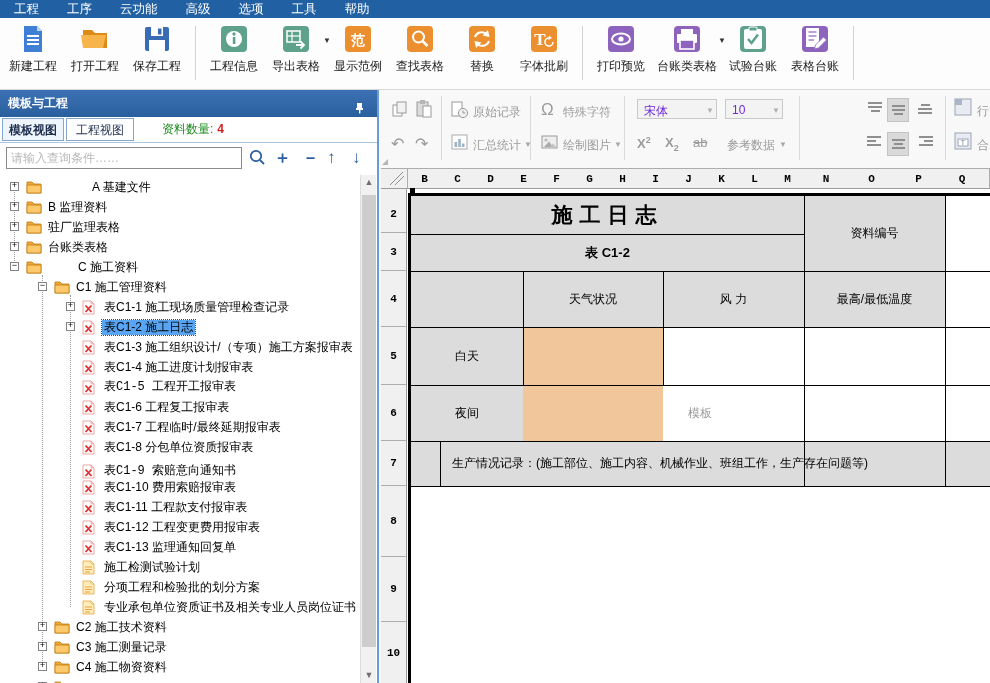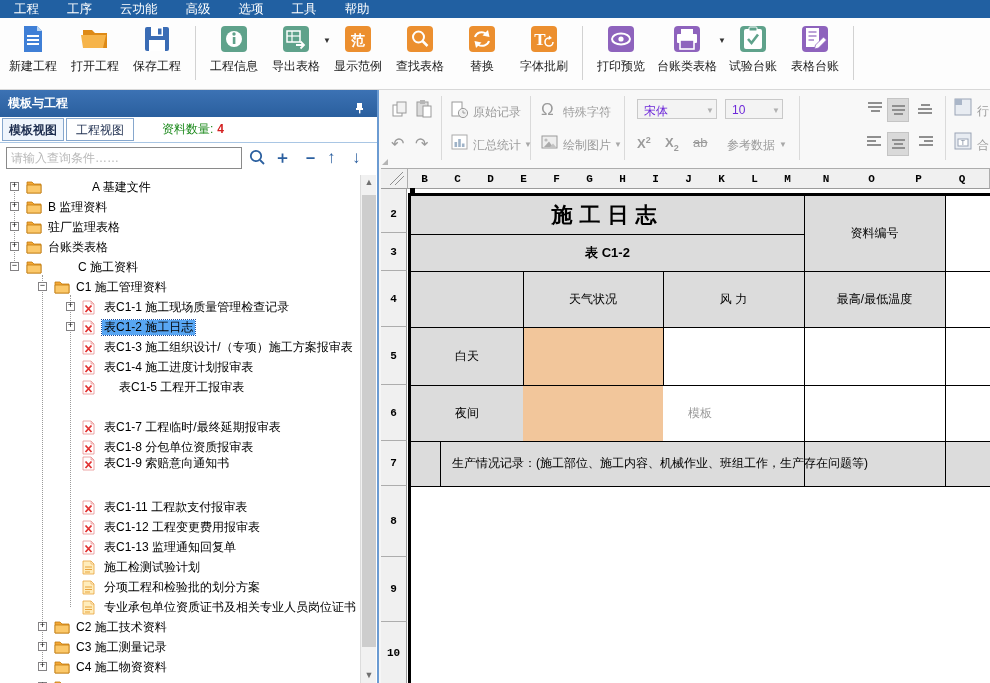--- a/index.html
+++ b/index.html
@@ -338,45 +338,61 @@
               <path d="M3.5 5.5 L9.5 12 M9.5 5.5 L3.5 12" stroke="#e23333" stroke-width="1.8"></path>
             </svg></span>
           <span class="tlab" style="left: 102px;">表C1-4 施工进度计划报审表</span>
         </div>
         <div class="trow" style="top: 202px;">
           <span class="tico" style="left: 82px;"><svg width="13" height="15" viewBox="0 0 13 15">
               <path d="M1 1 h8 l3 3 v10 H1 z" fill="#fff" stroke="#e89090" stroke-width="0.8"></path>
               <path d="M9 1 l3 3 h-3 z" fill="#fdd8d8" stroke="#e89090" stroke-width="0.6"></path>
               <path d="M3.5 5.5 L9.5 12 M9.5 5.5 L3.5 12" stroke="#e23333" stroke-width="1.8"></path>
             </svg></span>
-          <span class="tlab" style="left: 117px;">表C1-5 工程开工报审表</span>
+          <span class="tlab" style="left: 102px; font-family: Liberation Mono, monospace;">表C1-5 工程开工报审表</span>
+        </div>
+        <div class="trow" style="top: 222px;">
+          <span class="tico" style="left: 82px;"><svg width="13" height="15" viewBox="0 0 13 15">
+              <path d="M1 1 h8 l3 3 v10 H1 z" fill="#fff" stroke="#e89090" stroke-width="0.8"></path>
+              <path d="M9 1 l3 3 h-3 z" fill="#fdd8d8" stroke="#e89090" stroke-width="0.6"></path>
+              <path d="M3.5 5.5 L9.5 12 M9.5 5.5 L3.5 12" stroke="#e23333" stroke-width="1.8"></path>
+            </svg></span>
+          <span class="tlab" style="left: 102px;">表C1-6 工程复工报审表</span>
         </div>
         <div class="trow" style="top: 242px;">
           <span class="tico" style="left: 82px;"><svg width="13" height="15" viewBox="0 0 13 15">
               <path d="M1 1 h8 l3 3 v10 H1 z" fill="#fff" stroke="#e89090" stroke-width="0.8"></path>
               <path d="M9 1 l3 3 h-3 z" fill="#fdd8d8" stroke="#e89090" stroke-width="0.6"></path>
               <path d="M3.5 5.5 L9.5 12 M9.5 5.5 L3.5 12" stroke="#e23333" stroke-width="1.8"></path>
             </svg></span>
           <span class="tlab" style="left: 102px;">表C1-7 工程临时/最终延期报审表</span>
         </div>
         <div class="trow" style="top: 262px;">
           <span class="tico" style="left: 82px;"><svg width="13" height="15" viewBox="0 0 13 15">
               <path d="M1 1 h8 l3 3 v10 H1 z" fill="#fff" stroke="#e89090" stroke-width="0.8"></path>
               <path d="M9 1 l3 3 h-3 z" fill="#fdd8d8" stroke="#e89090" stroke-width="0.6"></path>
               <path d="M3.5 5.5 L9.5 12 M9.5 5.5 L3.5 12" stroke="#e23333" stroke-width="1.8"></path>
             </svg></span>
           <span class="tlab" style="left: 102px;">表C1-8 分包单位资质报审表</span>
         </div>
-        <div class="trow" style="top: 278px;">
+        <div class="trow" style="top: 286px; font-family: Liberation Mono, monospace;">
           <span class="tico" style="left: 82px;"><svg width="13" height="15" viewBox="0 0 13 15">
               <path d="M1 1 h8 l3 3 v10 H1 z" fill="#fff" stroke="#e89090" stroke-width="0.8"></path>
               <path d="M9 1 l3 3 h-3 z" fill="#fdd8d8" stroke="#e89090" stroke-width="0.6"></path>
               <path d="M3.5 5.5 L9.5 12 M9.5 5.5 L3.5 12" stroke="#e23333" stroke-width="1.8"></path>
             </svg></span>
           <span class="tlab" style="left: 102px;">表C1-9 索赔意向通知书</span>
+        </div>
+        <div class="trow" style="top: 302px;">
+          <span class="tico" style="left: 82px;"><svg width="13" height="15" viewBox="0 0 13 15">
+              <path d="M1 1 h8 l3 3 v10 H1 z" fill="#fff" stroke="#e89090" stroke-width="0.8"></path>
+              <path d="M9 1 l3 3 h-3 z" fill="#fdd8d8" stroke="#e89090" stroke-width="0.6"></path>
+              <path d="M3.5 5.5 L9.5 12 M9.5 5.5 L3.5 12" stroke="#e23333" stroke-width="1.8"></path>
+            </svg></span>
+          <span class="tlab" style="left: 102px;">表C1-10 费用索赔报审表</span>
         </div>
         <div class="trow" style="top: 322px;">
           <span class="tico" style="left: 82px;"><svg width="13" height="15" viewBox="0 0 13 15">
               <path d="M1 1 h8 l3 3 v10 H1 z" fill="#fff" stroke="#e89090" stroke-width="0.8"></path>
               <path d="M9 1 l3 3 h-3 z" fill="#fdd8d8" stroke="#e89090" stroke-width="0.6"></path>
               <path d="M3.5 5.5 L9.5 12 M9.5 5.5 L3.5 12" stroke="#e23333" stroke-width="1.8"></path>
             </svg></span>
           <span class="tlab" style="left: 102px;">表C1-11 工程款支付报审表</span>
         </div>
         <div class="trow" style="top: 342px;">

